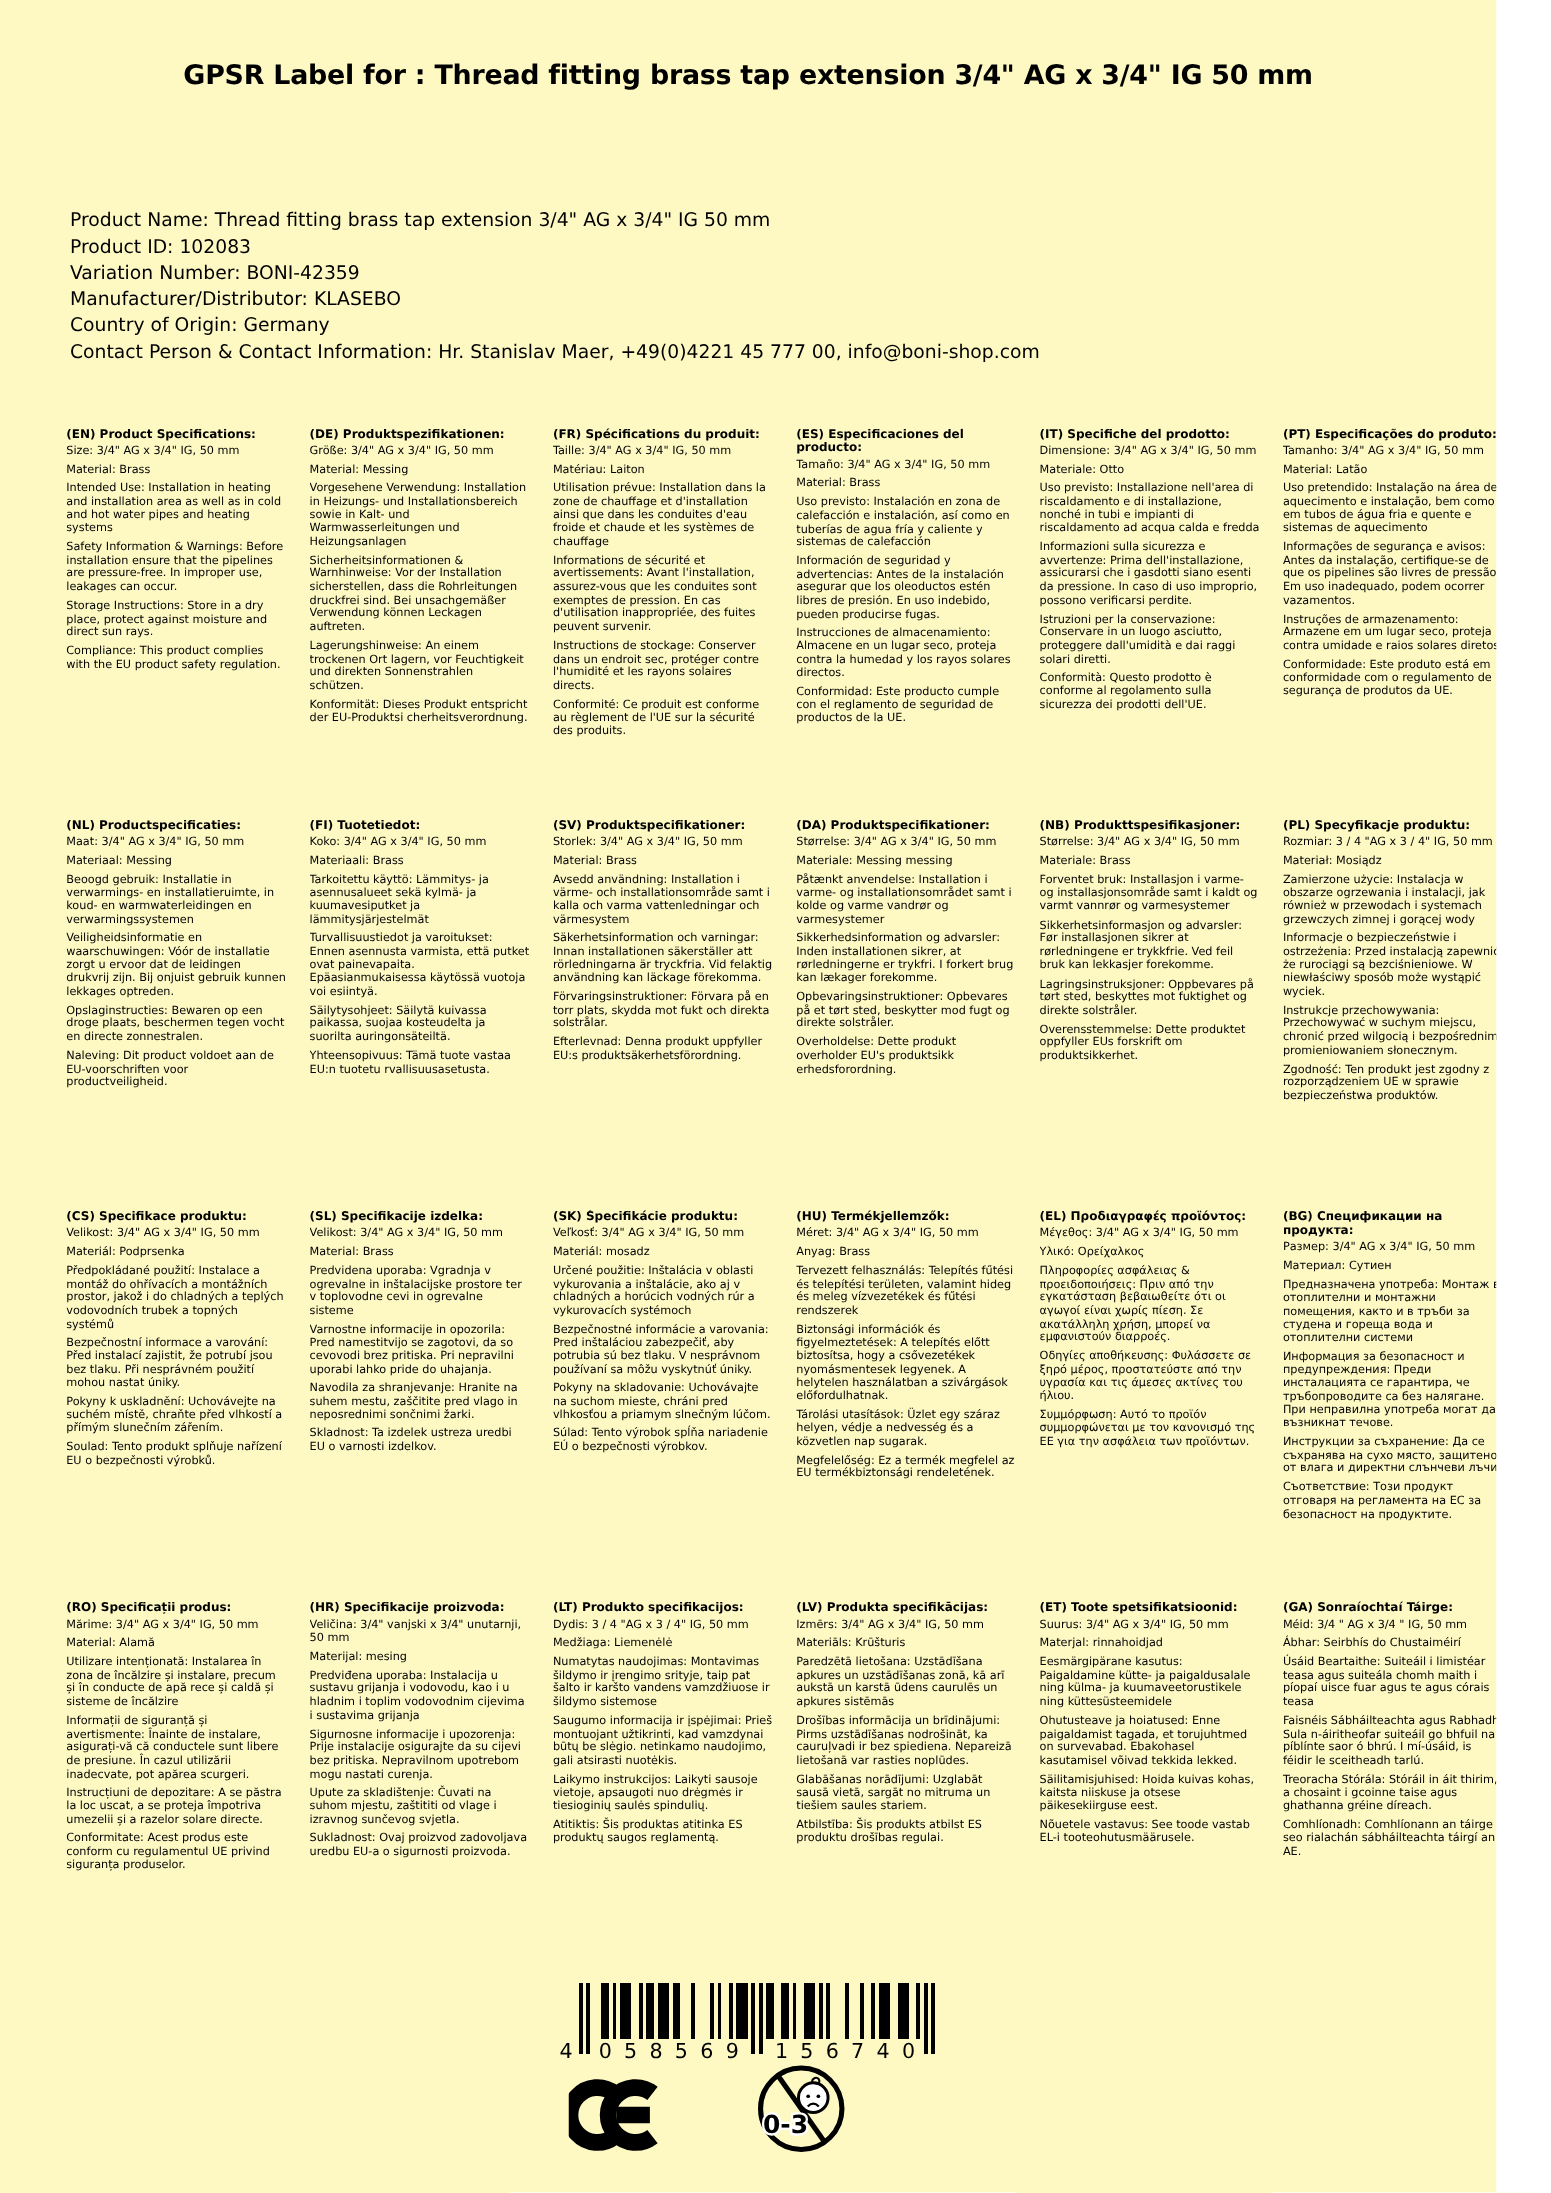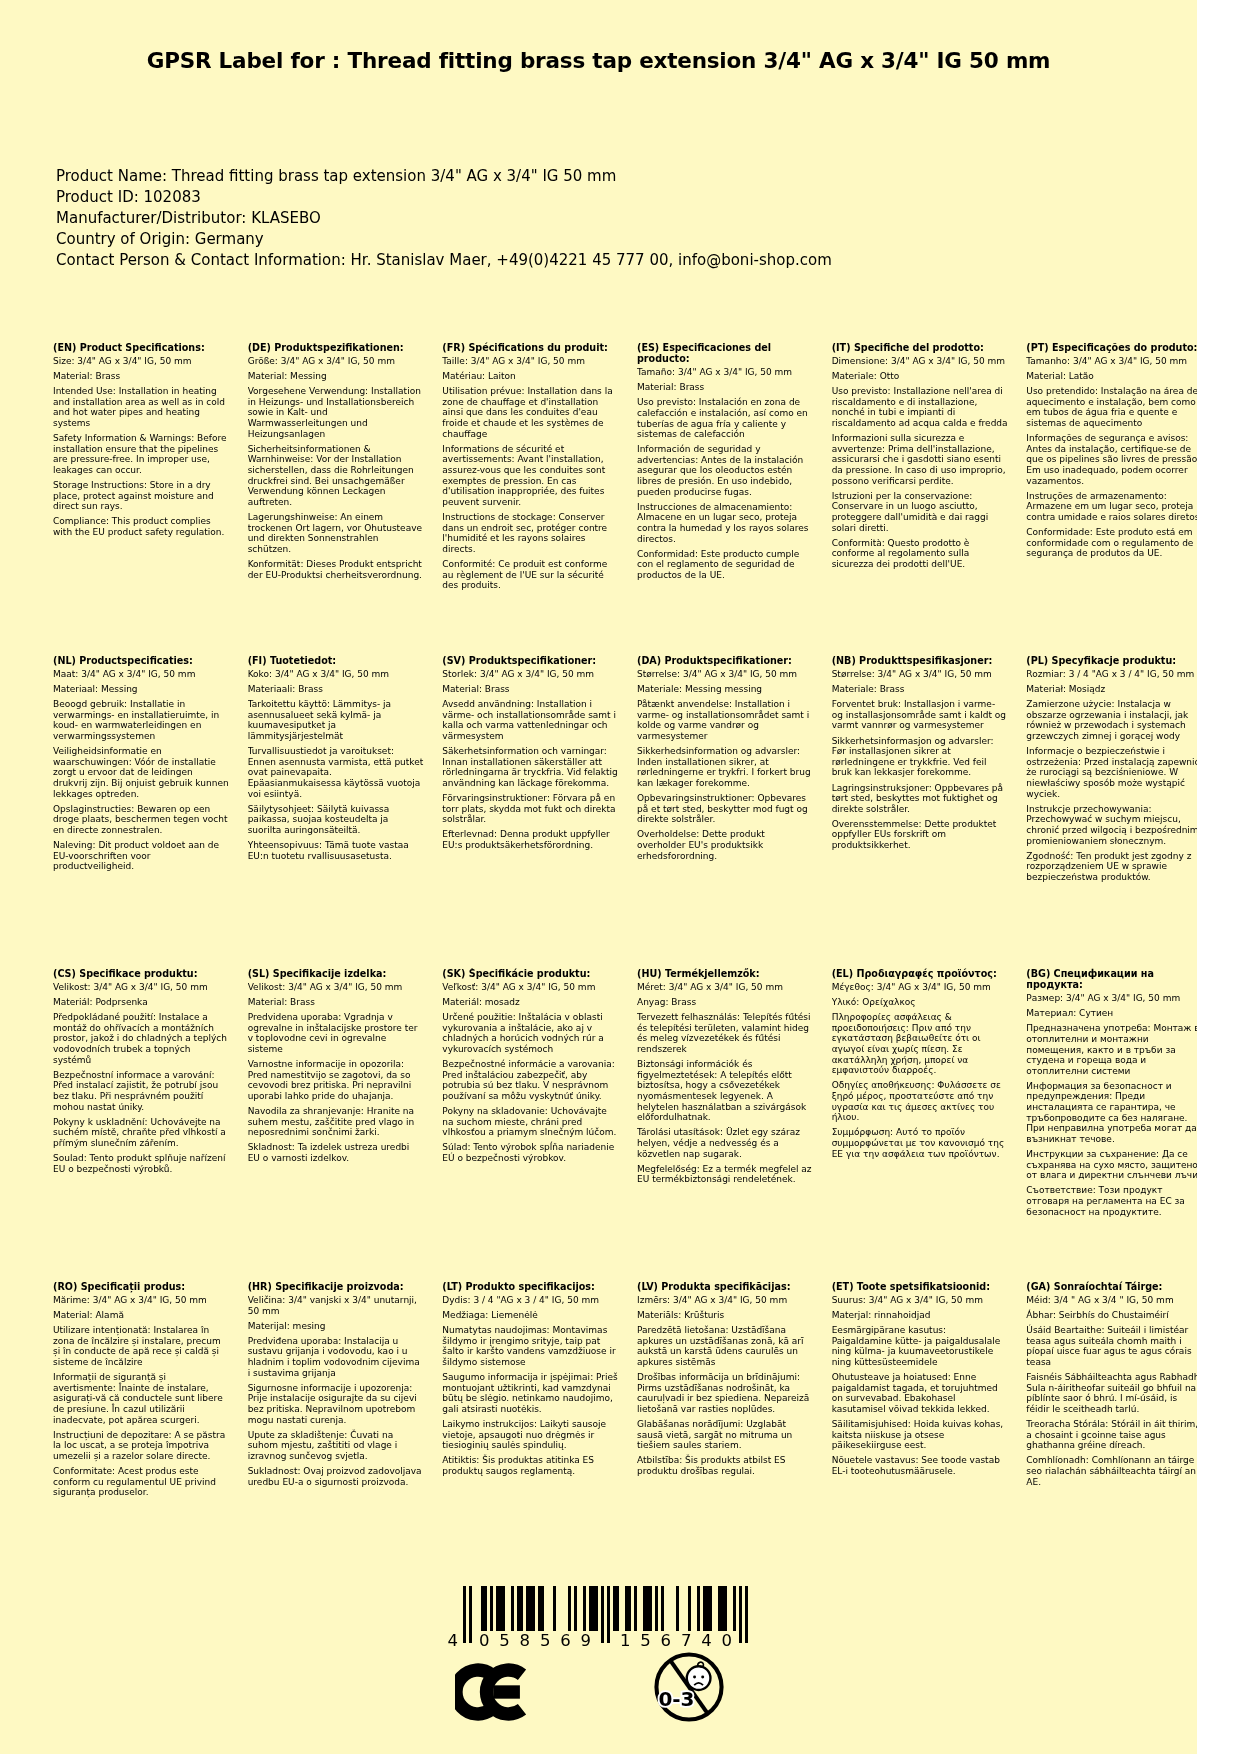--- a/index.html
+++ b/index.html
@@ -33,33 +33,34 @@
   .spec-block{
     font-size:9px;line-height:1.18;
     overflow:hidden;
   }
   .spec-block h3{
     font-size:9.6px;font-weight:bold;margin:0 0 3px 0;line-height:1.15;
   }
   .spec-block p{margin:0 0 4.5px 0;}
   .barcode-wrap{position:absolute;left:437px;top:1586px;}
   .ce-wrap{position:absolute;left:455px;top:1662px;}
-  .age-wrap{position:absolute;left:652px;top:1650px;}
+  .age-wrap{position:absolute;left:604px;top:1650px;}
   svg{display:block;}
 </style>
 </head>
 <body>
 
 <div class="page">
 
   <h1 class="title">GPSR Label for : Thread fitting brass tap extension 3/4" AG x 3/4" IG 50 mm</h1>
 
   <div class="product-info" id="product-info">
       <div class="info-line"><span class="info-label">Product Name:</span>  <span class="info-value">Thread fitting brass tap extension 3/4" AG x 3/4" IG 50 mm</span></div>
       <div class="info-line"><span class="info-label">Product ID:</span>  <span class="info-value">102083</span></div>
+      <div class="info-line"><span class="info-label">Variation Number:</span>  <span class="info-value">BONI-42359</span></div>
       <div class="info-line"><span class="info-label">Manufacturer/Distributor:</span>  <span class="info-value">KLASEBO</span></div>
       <div class="info-line"><span class="info-label">Country of Origin:</span>  <span class="info-value">Germany</span></div>
       <div class="info-line"><span class="info-label">Contact Person &amp; Contact Information:</span>  <span class="info-value">Hr. Stanislav Maer, +49(0)4221 45 777 00, info@boni-shop.com</span></div>
     </div>
 
   <div class="spec-grid" id="spec-grid">
       <div class="spec-block">
         <h3>(EN) Product Specifications:</h3>
         <p>Size: 3/4" AG x 3/4" IG, 50 mm</p>
         <p>Material: Brass</p>
@@ -67,21 +68,21 @@
         <p>Safety Information &amp; Warnings: Before installation ensure that the pipelines are pressure-free. In improper use, leakages can occur.</p>
         <p>Storage Instructions: Store in a dry place, protect against moisture and direct sun rays.</p>
         <p>Compliance: This product complies with the EU product safety regulation.</p>
       </div>
       <div class="spec-block">
         <h3>(DE) Produktspezifikationen:</h3>
         <p>Größe: 3/4" AG x 3/4" IG, 50 mm</p>
         <p>Material: Messing</p>
         <p>Vorgesehene Verwendung: Installation in Heizungs- und Installationsbereich sowie in Kalt- und Warmwasserleitungen und Heizungsanlagen</p>
         <p>Sicherheitsinformationen &amp; Warnhinweise: Vor der Installation sicherstellen, dass die Rohrleitungen druckfrei sind. Bei unsachgemäßer Verwendung können Leckagen auftreten.</p>
-        <p>Lagerungshinweise: An einem trockenen Ort lagern, vor Ohutusteave und direkten Sonnenstrahlen schützen.</p>
+        <p>Lagerungshinweise: An einem trockenen Ort lagern, vor Feuchtigkeit und direkten Sonnenstrahlen schützen.</p>
         <p>Konformität: Dieses Produkt entspricht der EU-Produktsi cherheitsverordnung.</p>
       </div>
       <div class="spec-block">
         <h3>(FR) Spécifications du produit:</h3>
         <p>Taille: 3/4" AG x 3/4" IG, 50 mm</p>
         <p>Matériau: Laiton</p>
         <p>Utilisation prévue: Installation dans la zone de chauffage et d'installation ainsi que dans les conduites d'eau froide et chaude et les systèmes de chauffage</p>
         <p>Informations de sécurité et avertissements: Avant l'installation, assurez-vous que les conduites sont exemptes de pression. En cas d'utilisation inappropriée, des fuites peuvent survenir.</p>
         <p>Instructions de stockage: Conserver dans un endroit sec, protéger contre l'humidité et les rayons solaires directs.</p>
         <p>Conformité: Ce produit est conforme au règlement de l'UE sur la sécurité des produits.</p>

